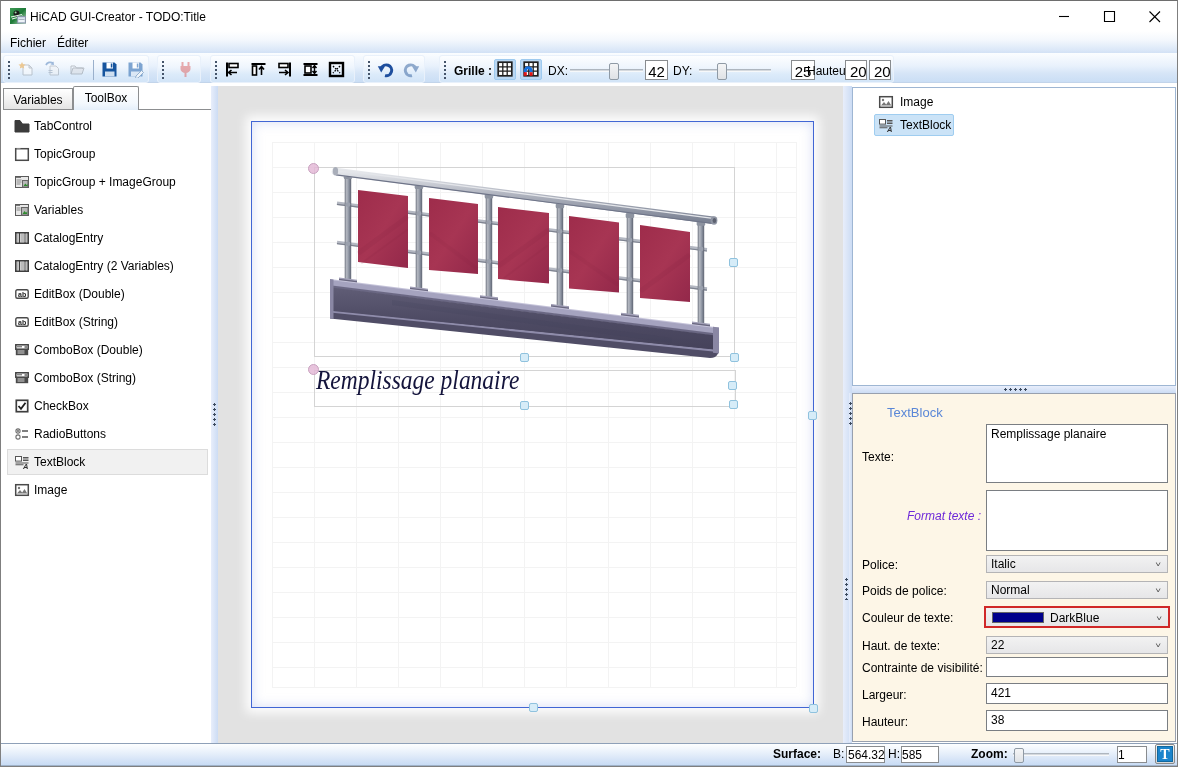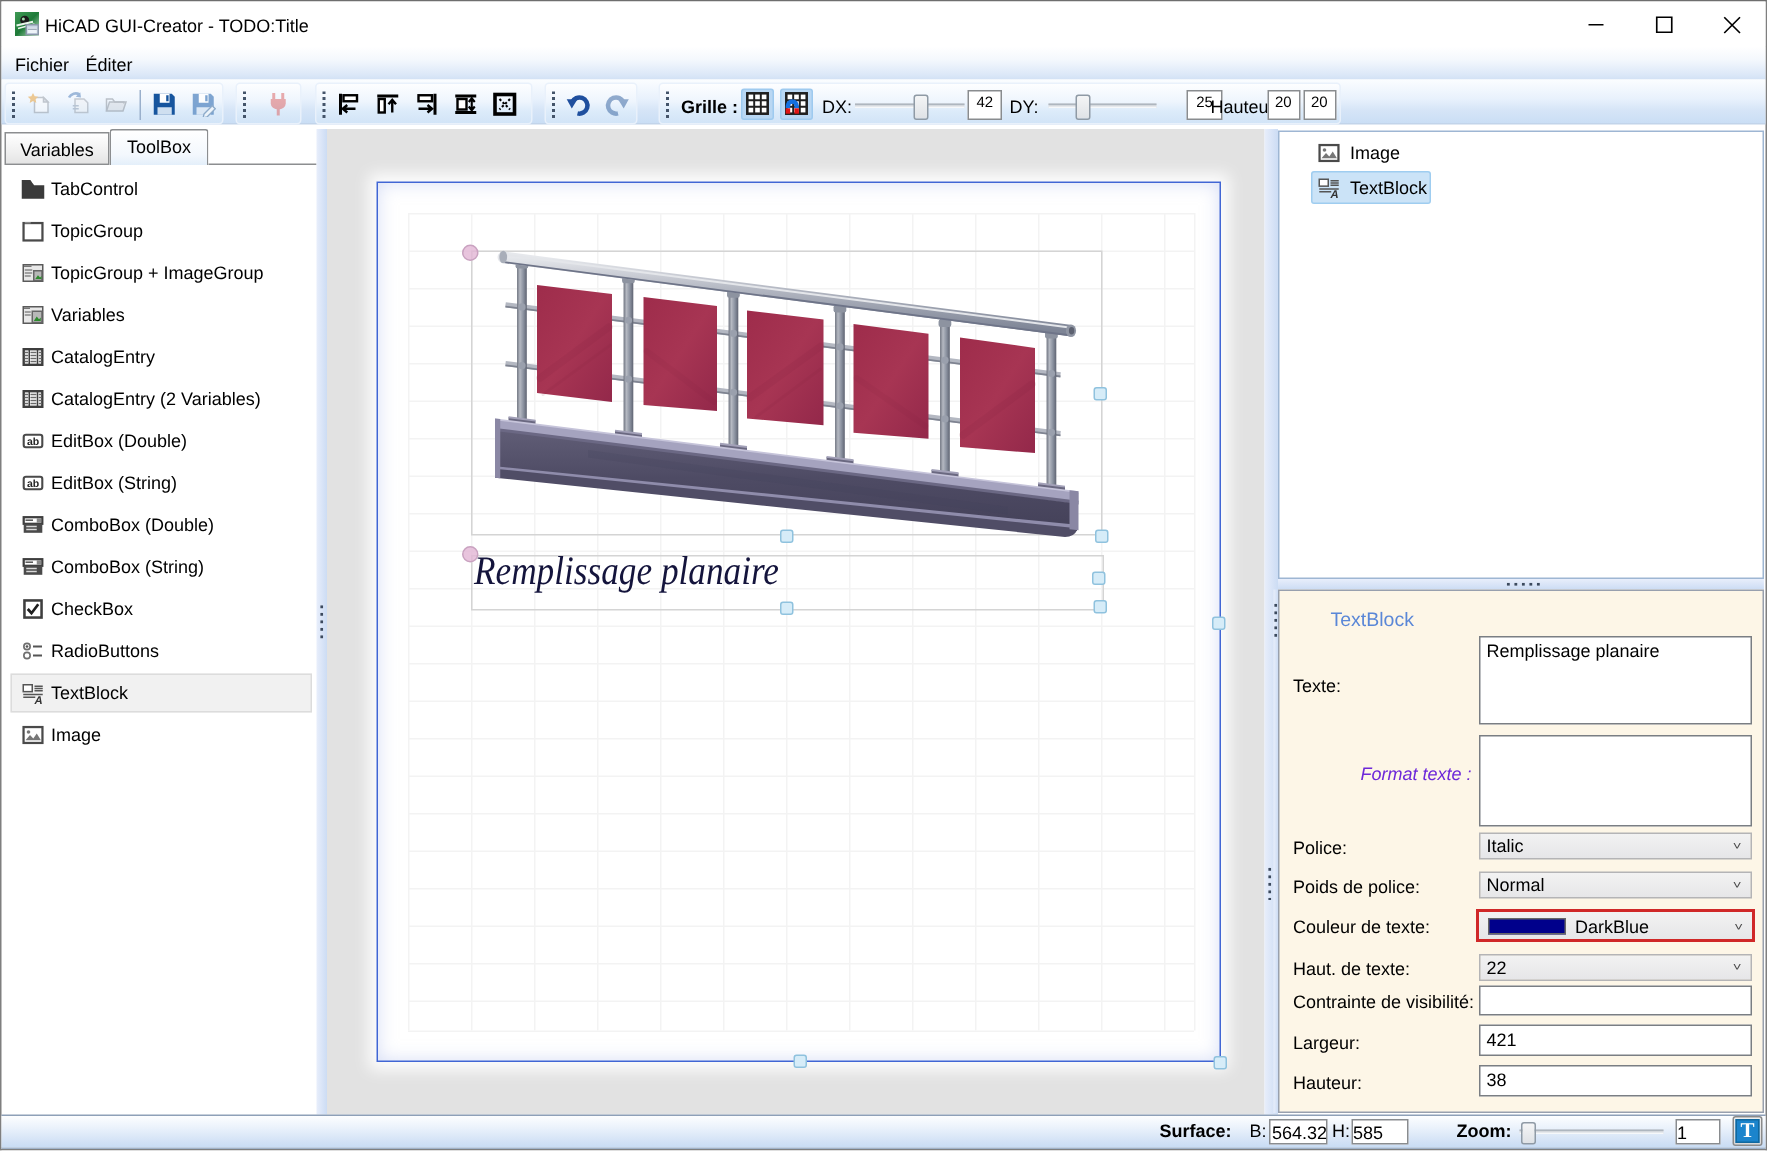--- a/index.html
+++ b/index.html
@@ -17,21 +17,21 @@
     border-bottom:1px solid #c2d4ea; }
   .tbgroup { position:absolute; top:2px; height:28px; border-radius:3px;
     background:linear-gradient(180deg,#fdfeff 0%,#eef5fd 45%,#dcebfa 70%,#d2e4f7 100%);
     border:1px solid #e9f1fb; }
   .grip { position:absolute; top:5px; width:2px; height:18px;
     background-image:repeating-linear-gradient(180deg,#44546a 0 2px,rgba(0,0,0,0) 2px 4px); }
   .tbico { position:absolute; top:5px; width:17px; height:17px; }
   .tbsep { position:absolute; top:4px; width:1px; height:20px; background:#9ab0cc; }
   .tbtoggle { position:absolute; top:3px; width:22px; height:21px; background:#b9d7f3; border:1px solid #9ecaef; border-radius:2px; }
   .tbtext { position:absolute; top:8px; font-size:12px; }
-  .tbbox { position:absolute; top:4px; height:20px; background:#fff; border:1px solid #898c8f; font-size:10px; padding:2px 0 0 4px; }
+  .tbbox { position:absolute; top:4px; height:20px; background:#fff; border:1px solid #898c8f; font-size:15px; padding:2px 0 0 4px; }
   .slidertrack { position:absolute; top:13px; height:3px; border-top:1px solid #aeb6bf; border-bottom:1px solid #f6f8fa; background:#d5d9de; }
   .sliderthumb { position:absolute; top:-7px; width:10px; height:17px; border:1px solid #8f9aa5; border-radius:2px;
     background:linear-gradient(180deg,#f4f5f6,#dfe2e6); }
   #leftpanel { position:absolute; left:3px; top:86px; width:208px; bottom:27px; background:#fff; }
   .tab { position:absolute; top:2px; height:22px; border:1px solid #8c8e90; font-size:12px; text-align:center; padding-top:4px; }
   #tabrow { position:absolute; left:0; top:0; right:0; height:24px; }
   .lrow { position:absolute; left:0; width:207px; height:26px; }
   .lrow .ic { position:absolute; left:11px; top:5px; width:16px; height:16px; }
   .lrow .tx { position:absolute; left:31px; top:6px; font-size:12px; white-space:nowrap; }
   .vsplit { position:absolute; background:linear-gradient(90deg,#e8eefb,#ccdcf4); }

